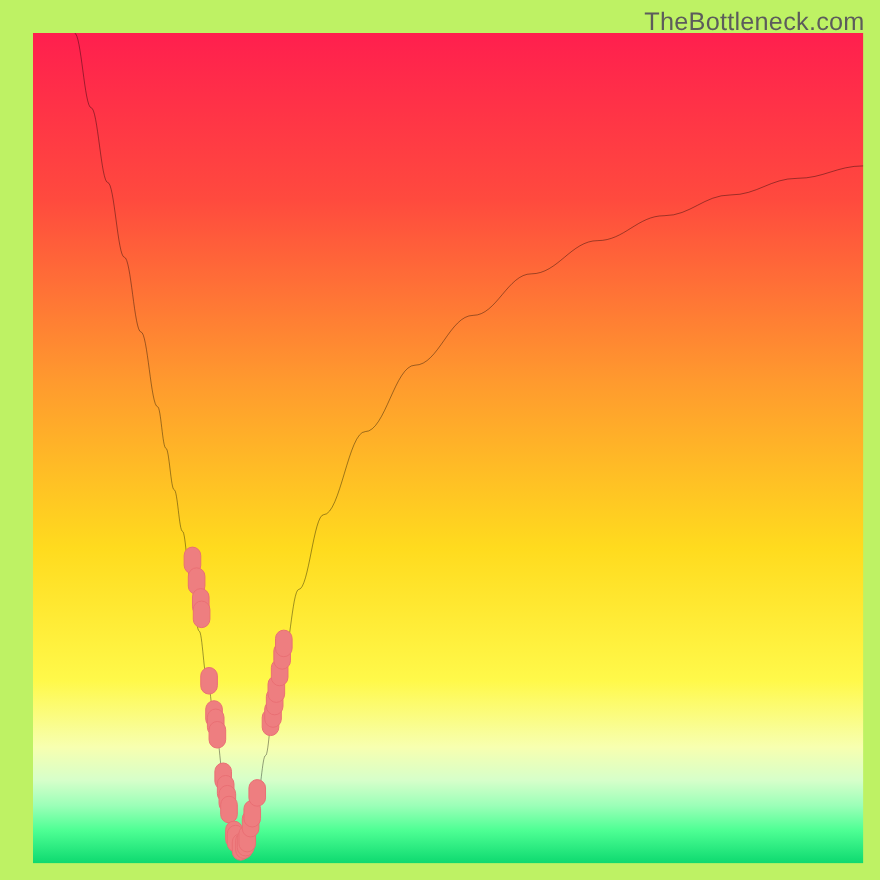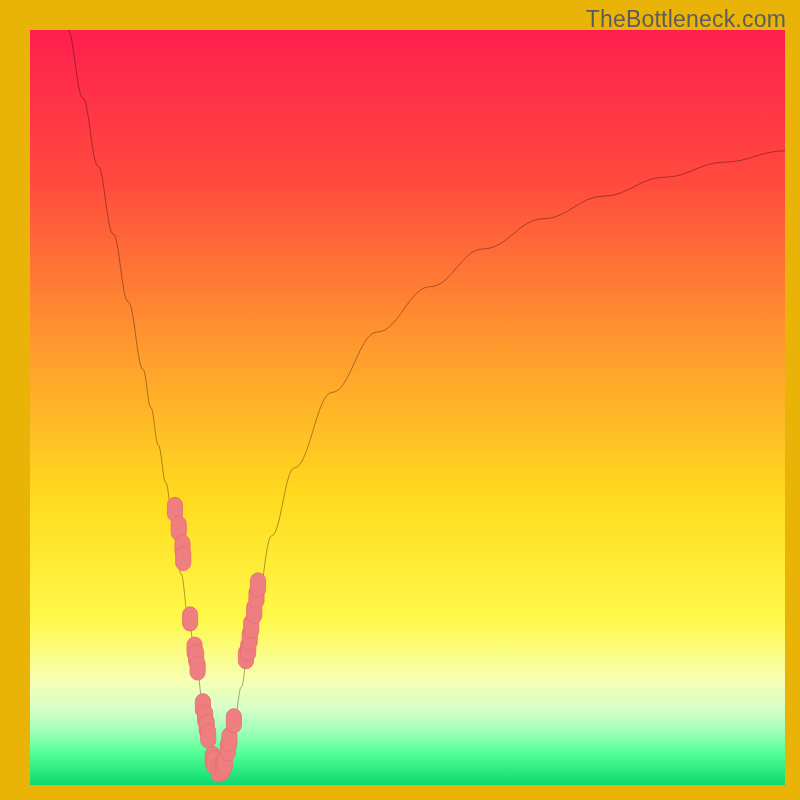--- a/index.html
+++ b/index.html
@@ -10,21 +10,21 @@
     overflow: hidden;
     background: #000;
     font-family: Arial, Helvetica, sans-serif;
   }
   .frame {
     position: absolute;
     left: 0;
     top: 0;
     width: 800px;
     height: 800px;
-    background: #eab308;
+    background: #bef264;
   }
   .plot-area {
     position: absolute;
     left: 30px;
     top: 30px;
     width: 755px;
     height: 755px;
     overflow: hidden;
   }
   .gradient {

